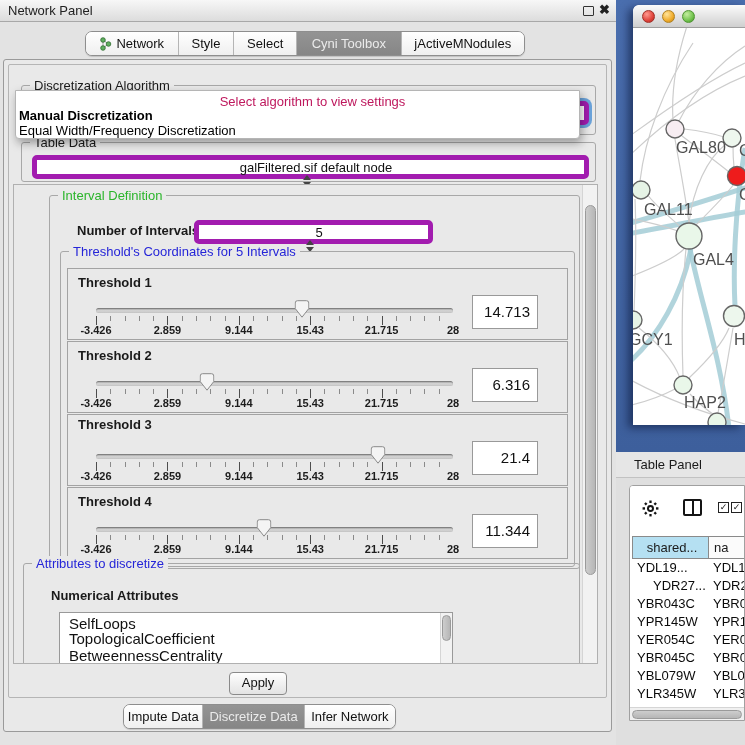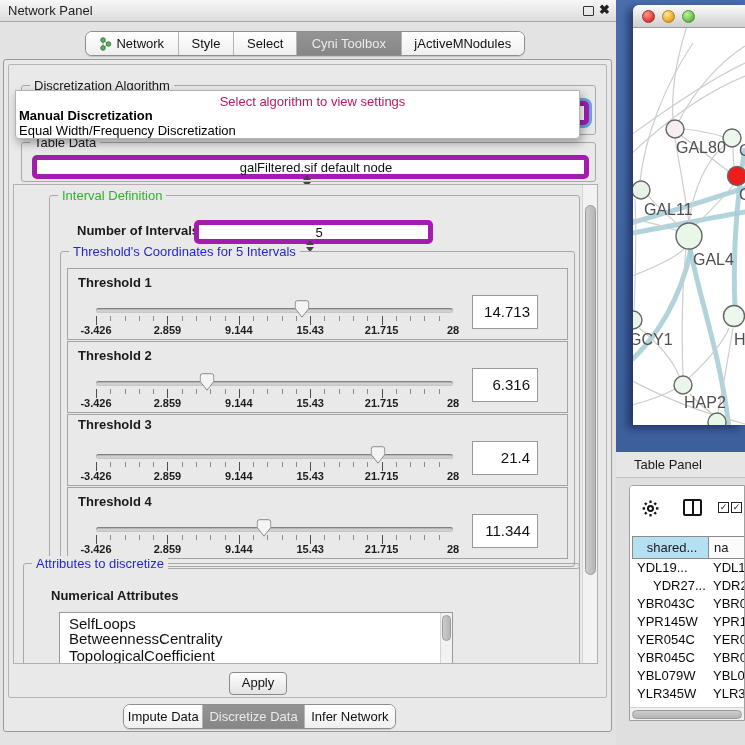--- a/index.html
+++ b/index.html
@@ -275,22 +275,22 @@
             <div class="abs val-box" style="left:404px; top:26px; width:66px; height:34px; line-height:32px;">11.344</div>
           </div>
         </div>
       </div>
 
       <div class="abs group" style="left:9px; top:378px; width:557px; height:150px;">
         <span class="group-title t-blue">Attributes to discretize</span>
         <span class="abs" style="left:27px; top:24px; font-weight:bold;">Numerical Attributes</span>
         <div class="abs listbox" style="left:35px; top:48px; width:394px; height:95px;">
           <div class="li" style="padding-top:2px;">SelfLoops</div>
+          <div class="li">TopologicalCoefficient</div>
           <div class="li">BetweennessCentrality</div>
-          <div class="li">TopologicalCoefficient</div>
           <div class="abs sb-track" style="right:0; top:0; width:12px; height:95px;">
             <div class="abs sb-thumb" style="left:1px; top:2px; width:9px; height:26px;"></div>
           </div>
         </div>
       </div>
 
       <div class="abs sb-track" style="right:0; top:0; width:15px; height:478px;">
         <div class="abs sb-thumb" style="left:1.5px; top:20px; width:11px; height:370px;"></div>
       </div>
     </div>

